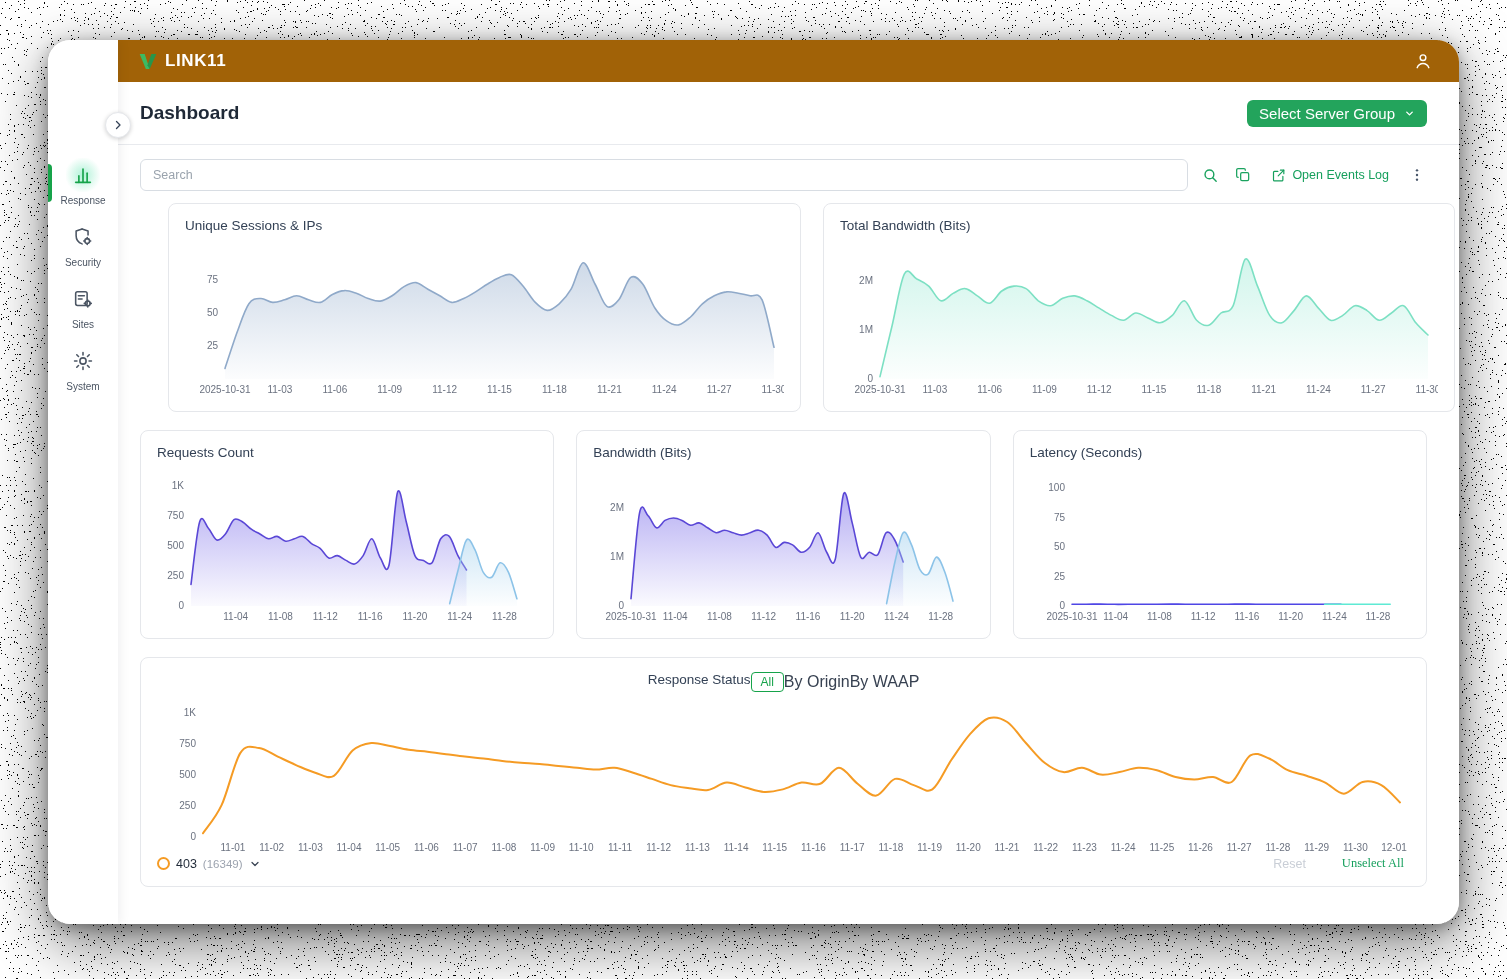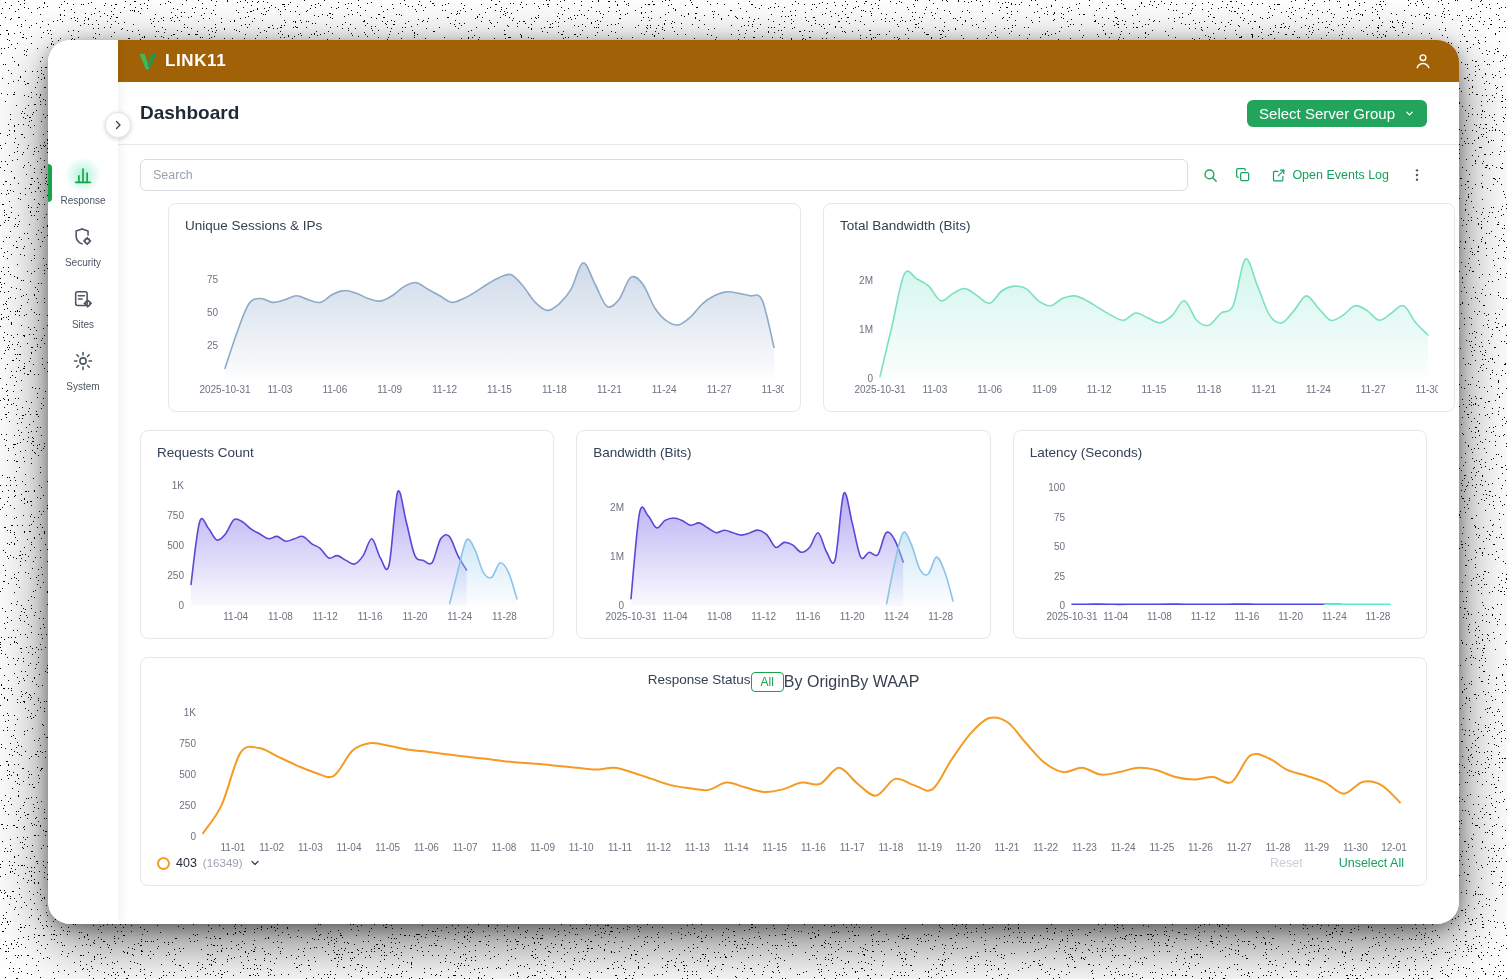--- a/index.html
+++ b/index.html
@@ -53,21 +53,21 @@
   .resp-tabs{display:flex;align-items:center;}
   .tab-pill{border:1px solid #16a34a;color:#16a34a;background:#fff;border-radius:4px;font-size:12px;
     padding:2px 9px;cursor:pointer;font-family:inherit;}
   .tab-plain{border:none;background:none;color:#374151;font-size:16px;cursor:pointer;font-family:inherit;padding:0;}
   .resp-foot{display:flex;justify-content:space-between;align-items:center;}
   .legend{display:flex;align-items:center;gap:6px;font-size:12.5px;color:#1f2937;cursor:pointer;}
   .legend-dot{width:9px;height:9px;border:2px solid #f59b24;border-radius:50%;background:#fff;display:inline-block;}
   .legend-count{color:#9ca3af;font-size:11.5px;}
   .foot-actions{display:flex;align-items:center;gap:24px;}
   .reset{color:#c9ced6;font-size:12.5px;background:none;border:none;font-family:inherit;cursor:default;}
-  .unselect{color:#159f5c;font-size:12.5px;background:none;border:none;font-family:Liberation Sans, sans-serif;cursor:pointer;}
+  .unselect{color:#159f5c;font-size:12.5px;background:none;border:none;font-family:Liberation Serif, serif;cursor:pointer;}
 </style>
 </head>
 <body>
 
 <div class="noise-wrap">
   <svg width="1507" height="979">
     <filter id="nz">
       <feTurbulence type="fractalNoise" baseFrequency="0.7" numOctaves="2" seed="4" stitchTiles="stitch"></feTurbulence>
       <feColorMatrix type="saturate" values="0"></feColorMatrix>
       <feComponentTransfer>

